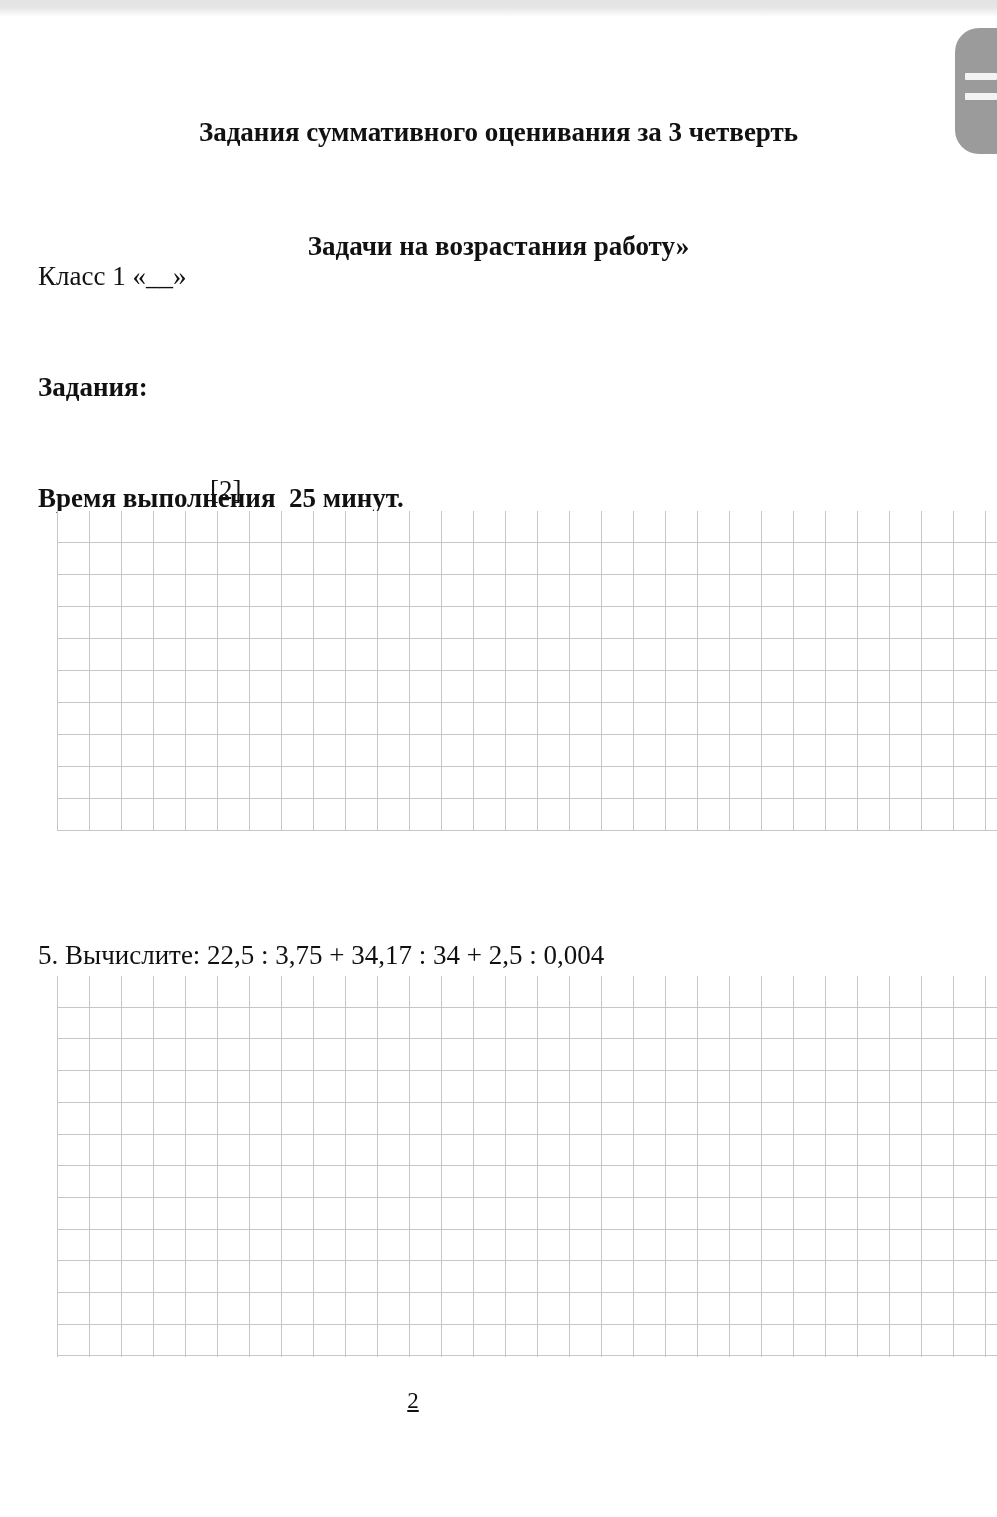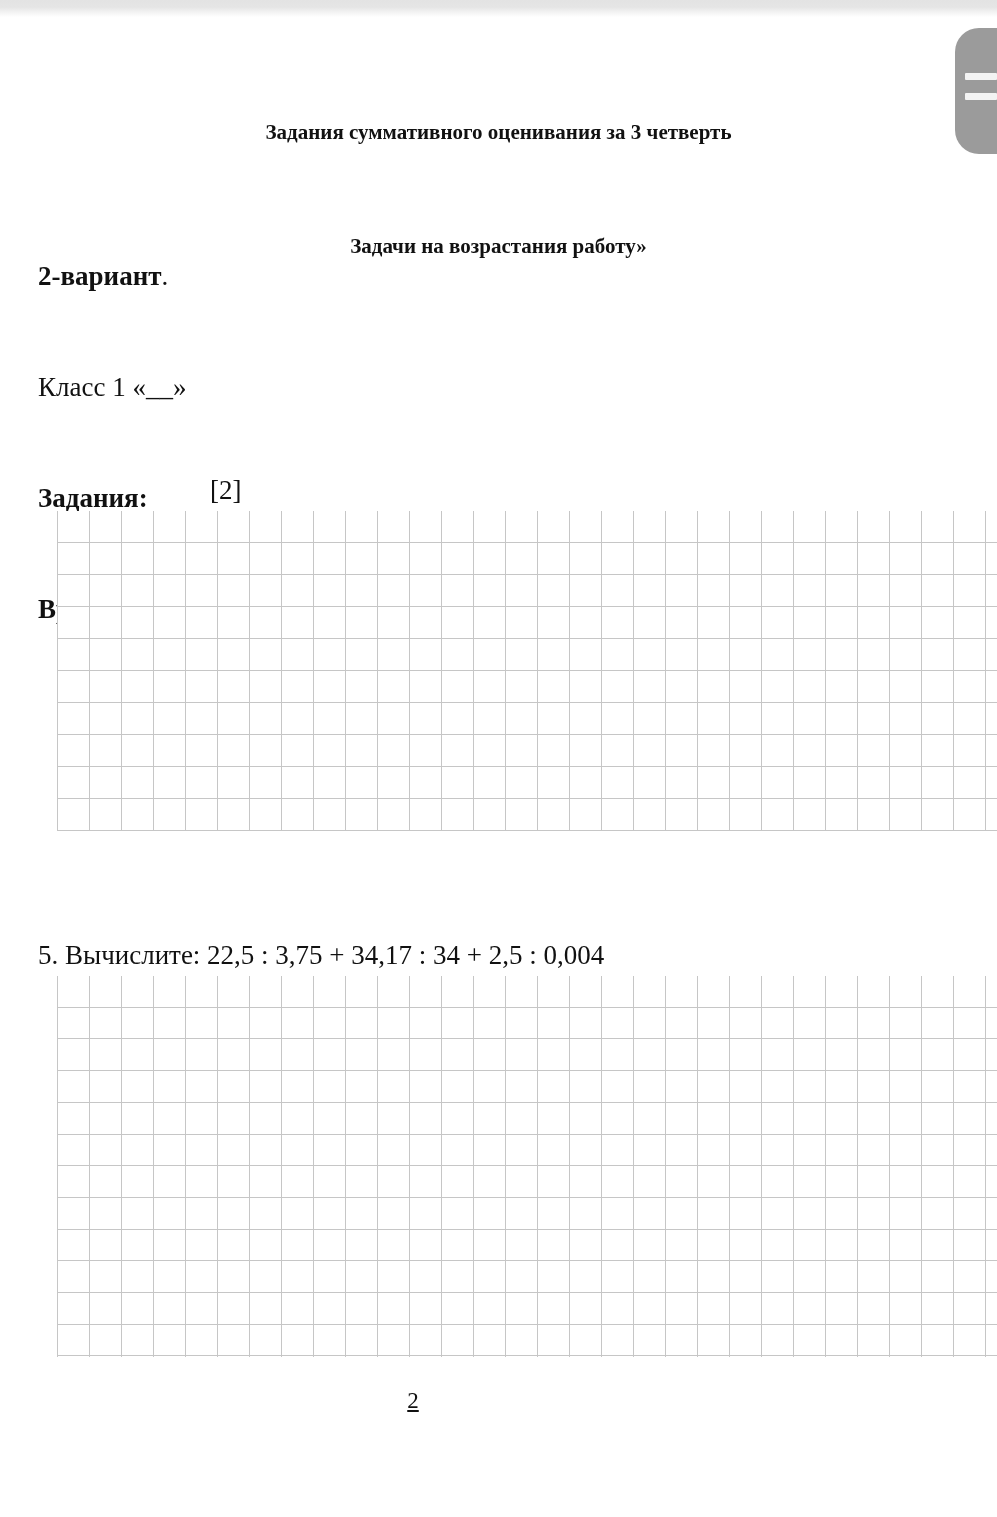--- a/index.html
+++ b/index.html
@@ -28,21 +28,21 @@
   .scroll-thumb .grip {
     position: absolute; left: 10px; right: 10px; height: 7px;
     background: #f3f3f3; border-radius: 1px;
   }
   .scroll-thumb .grip.g1 { top: 45px; }
   .scroll-thumb .grip.g2 { top: 65px; }
 
   .title-block {
     position: absolute; top: 37px; left: 0; width: 100%;
     text-align: center; font-weight: bold;
-    font-size: 21px; line-height: 38px;
+    font-size: 27px; line-height: 38px;
     white-space: pre-wrap;
   }
 
   .meta-block {
     position: absolute; top: 184px; left: 38px; right: 20px;
     font-size: 27px; line-height: 37px;
     white-space: pre-wrap;
   }
   .meta-block .bold { font-weight: bold; }
   .fio-line {
@@ -96,21 +96,20 @@
     <span class="grip g1"></span>
     <span class="grip g2"></span>
   </div>
 
   <div class="title-block">
     <div>Задания суммативного оценивания за 3 четверть</div>
     <div>Задачи на возрастания работу»</div>
   </div>
 
   <div class="meta-block">
-    <div><span class="bold">2-вариант</span><span>.</span></div>
     <div>Класс 1 «__»</div>
     <div class="bold">Задания:</div>
     <div class="bold">Время выполнения  25 минут.</div>
   </div>
 
   <div class="question q1">
     <div class="marks">[2]</div>
   </div>
 
   <div class="grid grid-1"></div>

